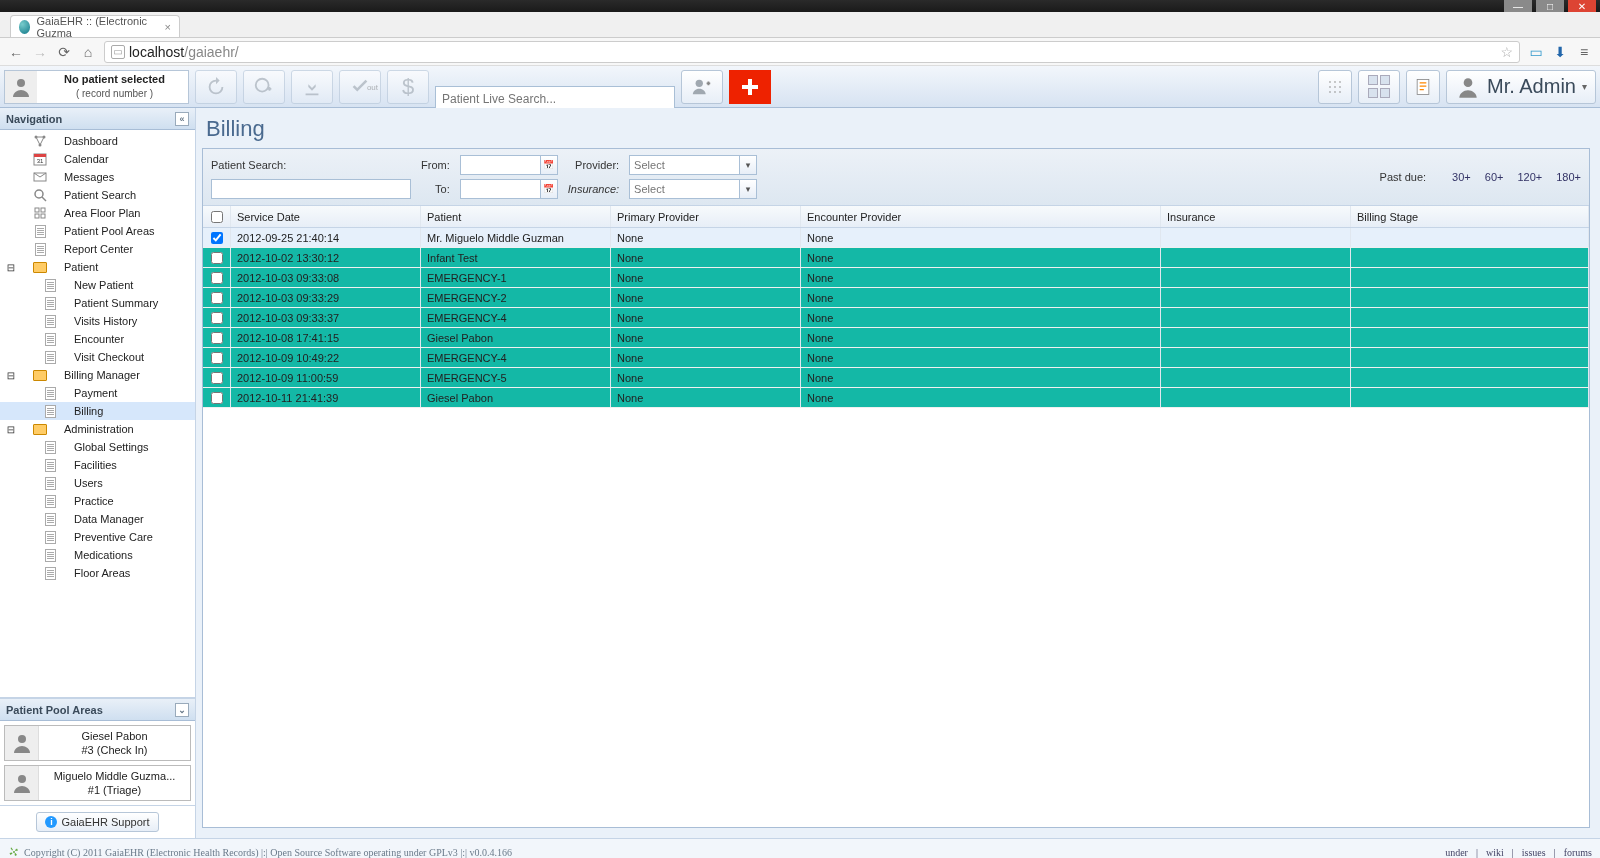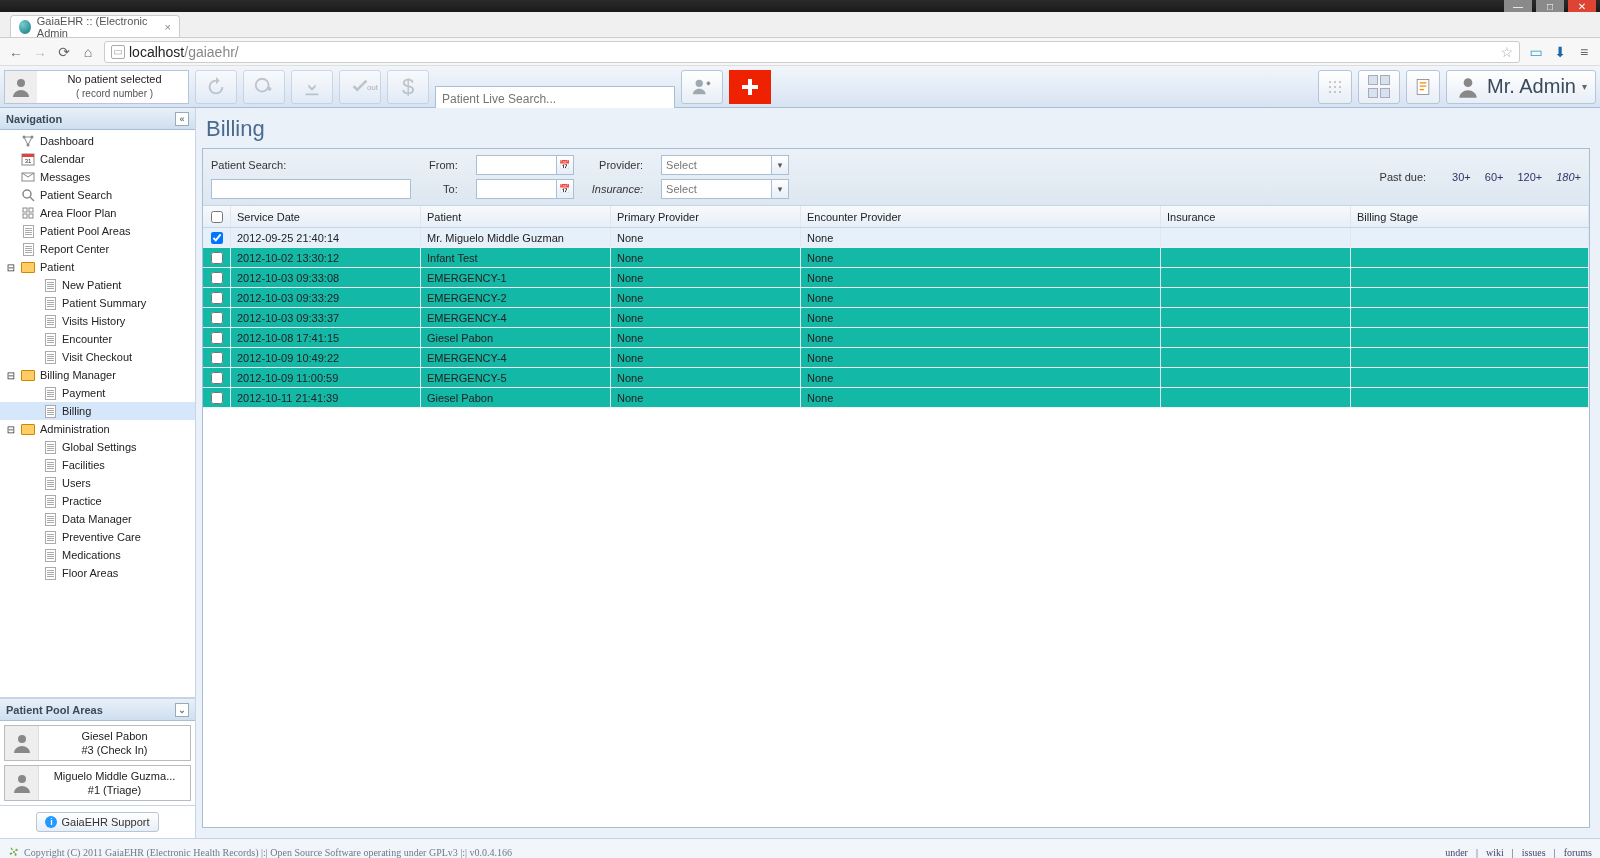--- a/index.html
+++ b/index.html
@@ -26,21 +26,21 @@
 .url-path { color:#888; }
 .star-icon { color:#aaa; font-size:14px; margin-left:auto; }
 .addr-right { display:flex; gap:8px; align-items:center; }
 
 
 .app-toolbar { height:42px; background: linear-gradient(#f2f6fb,#d7e3f2); border-bottom:1px solid #a8bdd6; display:flex; align-items:center; padding:0 4px; gap:6px;}
 .patient-box { width:185px; height:34px; border:1px solid #b6c6d8; background:#fff; display:flex; align-items:center; gap:4px;}
 .avatar-sq { width:32px; height:32px; background:#eee; display:flex; align-items:center; justify-content:center; }
 .avatar-sq svg { width:24px; height:24px; fill:#888; }
 .patient-box .txt { flex:1; text-align:center; line-height:14px;}
-.patient-box .txt b { font-size:11px; font-weight:normal; }
+.patient-box .txt b { font-size:11px; font-weight:bold; }
 .patient-box .txt span { font-size:10px; color:#555;}
 .tb-btn { width:42px; height:34px; border:1px solid #b6c6d8; border-radius:3px; background: linear-gradient(#fff,#e7eef7); display:flex; align-items:center; justify-content:center; color:#888; position:relative;}
 .tb-btn.disabled { opacity:.6;}
 .tb-btn svg { width:22px; height:22px; fill:#a0a8b0; }
 .tb-btn .sub { position:absolute; right:2px; bottom:11px; font-size:8px; color:#888;}
 .big-search { flex: 0 0 240px; height:26px; border:1px solid #a9bfd6; background:#fff; padding:2px 6px; font-size:12px; color:#888;margin-top:24px; }
 .tb-red { width:42px; height:34px; background:#e20; display:flex; align-items:center; justify-content:center;}
 .tb-red svg { width:24px; height:24px; fill:#fff;}
 .spacer { flex:1; }
 .tb-icon-btn { width:34px; height:34px; border:1px solid #b6c6d8; border-radius:3px; background:linear-gradient(#fff,#e7eef7); display:flex; align-items:center; justify-content:center;}
@@ -51,21 +51,21 @@
 .user-btn .caret { font-size:10px; color:#666;}
 
 
 .main { display:flex; height: calc(100vh - 12px - 26px - 28px - 42px - 20px); }
 
 
 .sidebar { width:196px; background:#fff; border-right:1px solid #c5d4e6; display:flex; flex-direction:column;}
 .panel-hd { height:22px; background: linear-gradient(#e9f0f8,#cfdff0); border-bottom:1px solid #a8bdd6; display:flex; align-items:center; padding:0 6px; font-weight:bold; color:#3a4a5a; font-size:11px;}
 .panel-hd .coll { margin-left:auto; width:14px; height:14px; border:1px solid #9ab; background:#fff; display:flex; align-items:center; justify-content:center; font-size:9px; color:#678;}
 .tree { flex:1; overflow:auto; padding:2px 0; font-size:11px; border-bottom:1px solid #c5d4e6;}
-.tree-item { display:flex; align-items:center; gap:4px; padding:2px 4px 2px 6px; cursor:default; height:18px;}
+.tree-item { display:flex; align-items:center; gap:16px; padding:2px 4px 2px 6px; cursor:default; height:18px;}
 .tree-item.selected { background:#d6e7fb;}
 .tree-item .exp { width:10px; text-align:center; color:#333; font-size:10px;}
 .tree-item .icon { width:16px; height:16px; display:flex; align-items:center; justify-content:center; }
 .tree-item.child2 { padding-left:42px;}
 .folder-icon { width:14px; height:11px; background:#fc6; border:1px solid #c80; border-radius:1px;}
 .doc-icon { width:11px; height:13px; background:#fff; border:1px solid #aaa;}
 .doc-icon.lines::before { content:""; display:block; width:7px; height:1px; background:#aaa; box-shadow:0 2px 0 #aaa, 0 4px 0 #aaa, 0 6px 0 #aaa; margin:2px auto;}
 
 .pool-panel { border-top:1px solid #c5d4e6;}
 .pool-list { padding:4px; display:flex; flex-direction:column; gap:4px;}
@@ -74,21 +74,21 @@
 .pool-card .info { flex:1; text-align:center; line-height:14px; font-size:11px;}
 .support-row { border-top:1px solid #c5d4e6; padding:6px; text-align:center;}
 .support-btn { display:inline-flex; align-items:center; gap:4px; padding:3px 8px; border:1px solid #b6c6d8; border-radius:3px; background:linear-gradient(#fff,#e7eef7); font-size:11px; color:#333;}
 .support-btn .dot { width:12px; height:12px; border-radius:50%; background:#29f; color:#fff; display:flex; align-items:center; justify-content:center; font-size:9px; font-weight:bold;}
 
 
 .content { flex:1; background:#eaf1f9; display:flex; flex-direction:column; padding:0 10px 10px 6px;}
 .page-title { font-size:22px; color:#4a6a8f; padding:8px 4px 6px 4px; font-weight:normal;}
 .grid-panel { background:#fff; border:1px solid #a8bdd6; flex:1; display:flex; flex-direction:column;}
 .filter-bar { background:linear-gradient(#ecf1f7,#dde7f1); border-bottom:1px solid #c5d4e6; padding:6px 8px; display:flex; align-items:center; gap:10px;}
-.filter-left { display:grid; grid-template-columns: auto auto auto auto auto auto; gap:4px 18px; align-items:center;}
+.filter-left { display:grid; grid-template-columns: auto auto auto auto auto auto; gap:4px 10px; align-items:center;}
 .filter-left label { color:#333; font-size:11px; text-align:right;}
 .inp { border:1px solid #a9bfd6; background:#fff; height:20px; padding:2px 4px; font-size:11px;}
 .inp-combo { display:flex; }
 .inp-combo .inp { border-right:none;}
 .inp-combo .combo-btn { width:18px; height:20px; border:1px solid #a9bfd6; background:linear-gradient(#fff,#e7eef7); display:flex; align-items:center; justify-content:center; font-size:9px; color:#555;}
 .past-due { margin-left:auto; display:flex; align-items:center; gap:12px; font-size:11px; color:#333;}
 .past-due .lab { color:#333;}
 .past-due a { color:#336; cursor:default;}
 
 .grid-hd { display:flex; background:linear-gradient(#f7fafc,#e7eef7); border-bottom:1px solid #c5d4e6; height:22px;}
@@ -119,21 +119,21 @@
 <body>
 
 <div class="browser-chrome">
   <div class="win-btn win-min">—</div>
   <div class="win-btn win-max">□</div>
   <div class="win-btn win-close">✕</div>
 </div>
 <div class="tab-strip">
   <div class="browser-tab">
     <span class="favicon"></span>
-    <span>GaiaEHR :: (Electronic Admin</span>
+    <span>GaiaEHR :: (Electronic Guzma</span>
     <span class="tab-close">×</span>
   </div>
 </div>
 <div class="addr-bar">
   <div class="nav-btn">←</div>
   <div class="nav-btn" style="opacity:.4;">→</div>
   <div class="nav-btn">⟳</div>
   <div class="nav-btn">⌂</div>
   <div class="url-box">
     <span class="proto-icon">▭</span>
@@ -487,21 +487,21 @@
             <div class="combo-btn">📅</div>
           </div>
           <label style="grid-column:5; grid-row:2;font-style:italic;">Insurance:</label>
           <div class="inp-combo" style="grid-column:6; grid-row:2;">
             <input class="inp" style="width: 110px;" placeholder="Select">
             <div class="combo-btn">▾</div>
           </div>
         </div>
         <div class="past-due">
           <span class="lab">Past due:</span>
-          <span id="past-due-opts"><a style="margin-left: 14px;">30+</a><a style="margin-left: 14px;">60+</a><a style="margin-left: 14px;">120+</a><a style="margin-left: 14px; font-style: italic;">180+</a></span>
+          <span id="past-due-opts"><a style="margin-left: 14px;">30+</a><a style="margin-left: 14px;">60+</a><a style="margin-left: 14px;">120+</a><a style="margin-left: 14px;">180+</a></span>
         </div>
       </div>
       <div class="grid-hd">
         <div class="cell col-chk">
             <input type="checkbox" style="">
           </div>
         <div class="cell col-date">Service Date</div>
         <div class="cell col-patient">Patient</div>
         <div class="cell col-pprov">Primary Provider</div>
         <div class="cell col-eprov">Encounter Provider</div>

